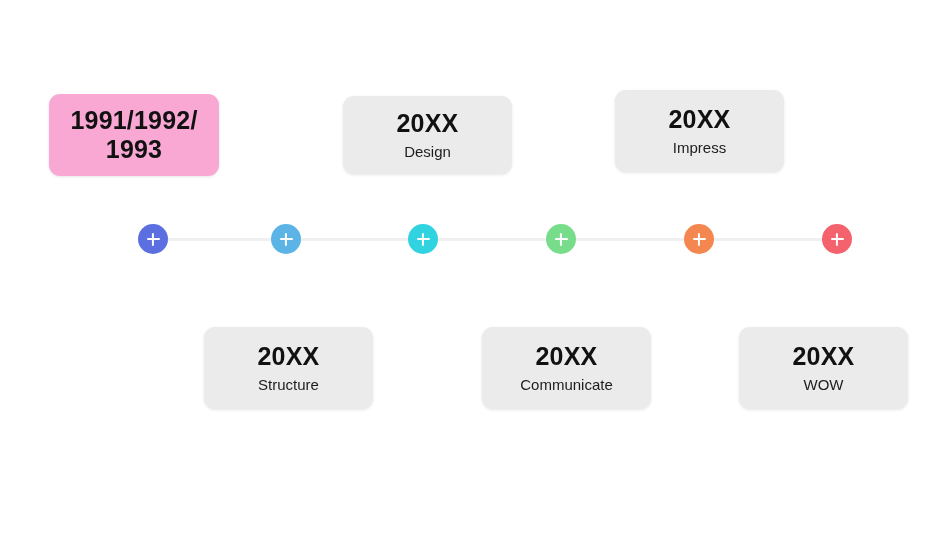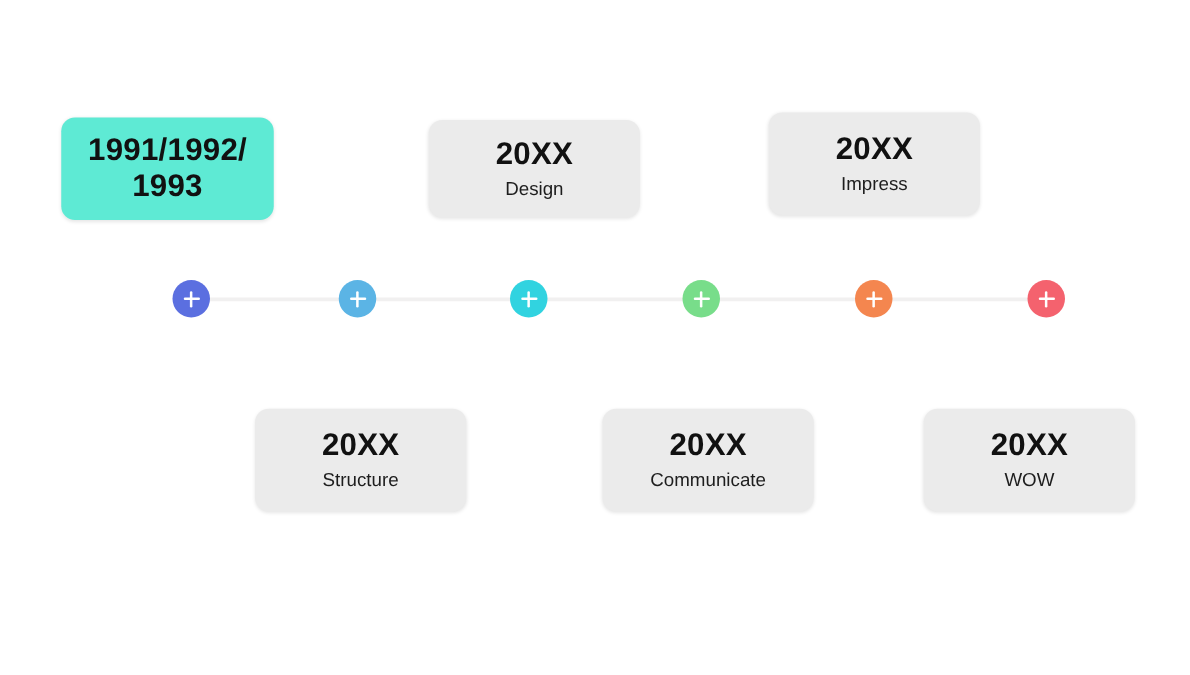--- a/index.html
+++ b/index.html
@@ -126,21 +126,21 @@
       </div>
       <div class="node" style="left: 699px; top: 239px; background: rgb(244, 134, 79);">
         <span class="plus-icon"></span>
       </div>
       <div class="node" style="left: 837px; top: 239px; background: rgb(244, 98, 110);">
         <span class="plus-icon"></span>
       </div>
     </div>
 
   <div id="cards-layer">
-      <div class="card" style="left: 49px; top: 94px; width: 170px; height: 82px; background: #5eead4;">
+      <div class="card" style="left: 49px; top: 94px; width: 170px; height: 82px; background: #f9a8d4;">
         <div class="card-year">1991/1992/
 1993</div>
       </div>
       <div class="card" style="left: 204px; top: 327px; width: 169px; height: 82px; background: rgb(235, 235, 235);">
         <div class="card-year">20XX</div>
         <div class="card-label">Structure</div>
       </div>
       <div class="card" style="left: 343px; top: 96px; width: 169px; height: 78px; background: rgb(235, 235, 235);">
         <div class="card-year">20XX</div>
         <div class="card-label">Design</div>

